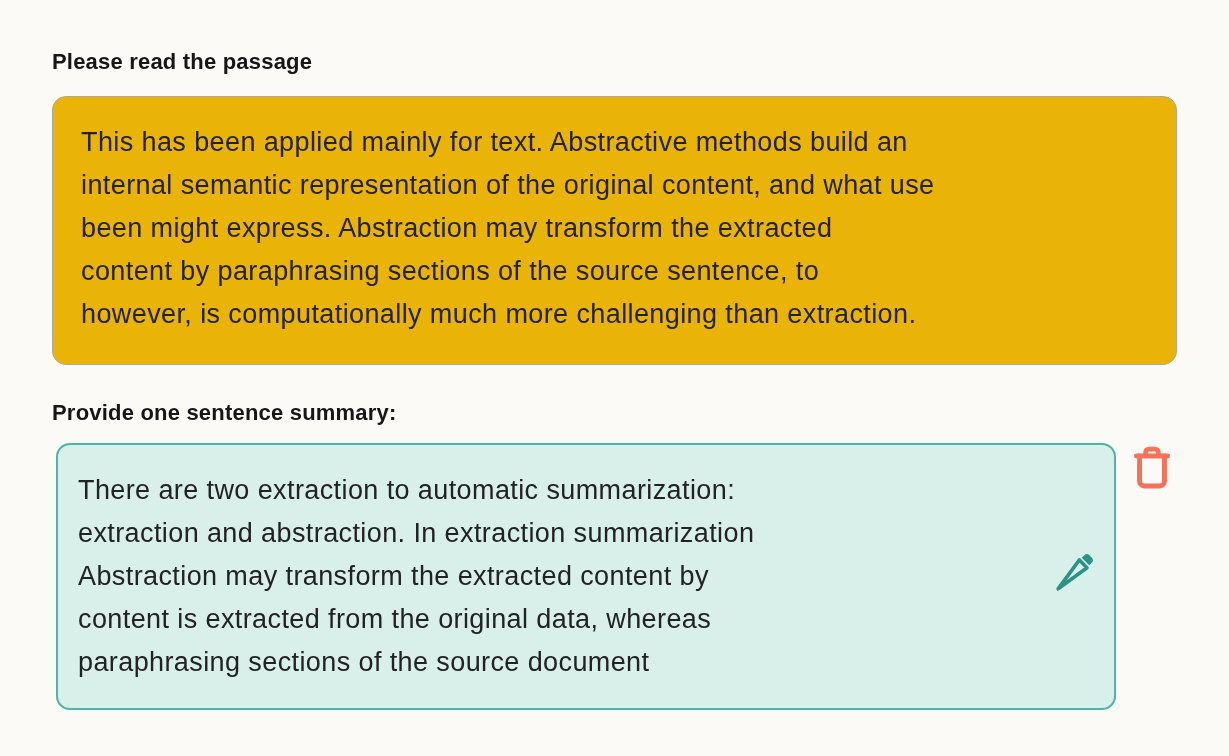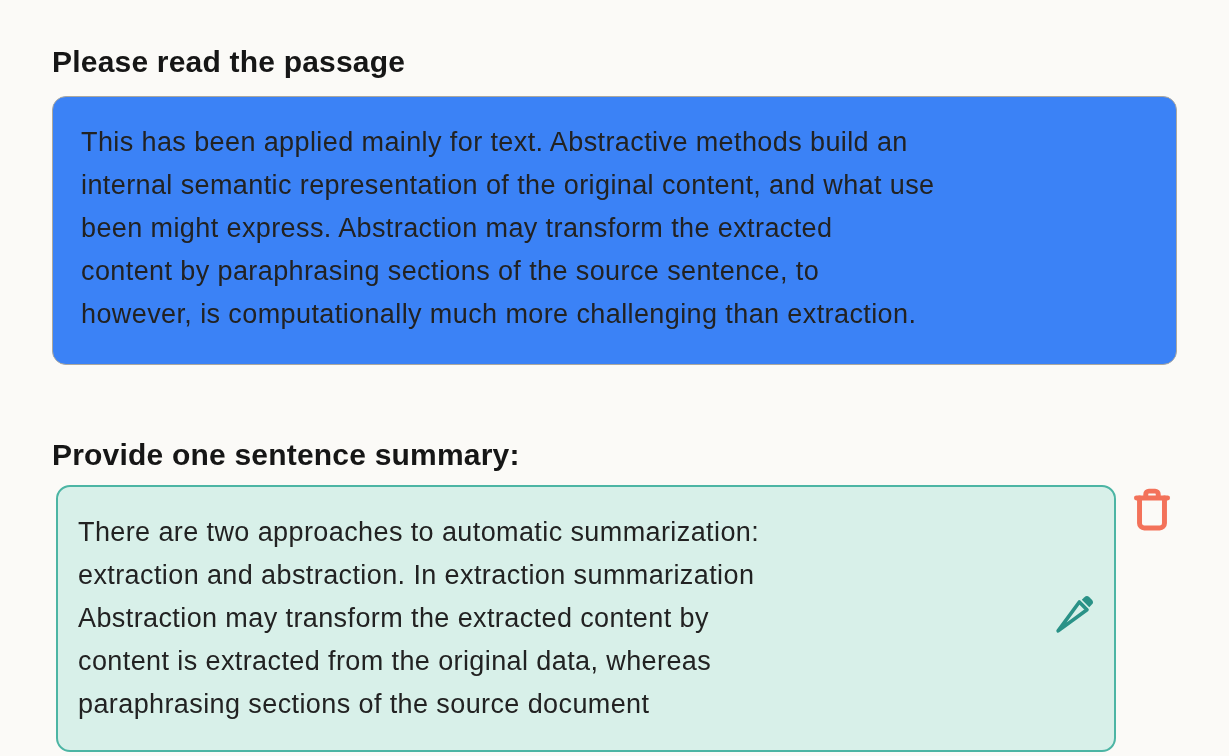--- a/index.html
+++ b/index.html
@@ -5,31 +5,31 @@
   * { margin: 0; padding: 0; box-sizing: border-box; }
   html, body { width: 1229px; height: 756px; }
   body {
     background: #FBFAF7;
     overflow: hidden;
     font-family: "Liberation Sans", "DejaVu Sans", sans-serif;
     color: #1E1E1E;
   }
   .wrap { padding: 44px 52px 0 52px; width: 1229px; }
   .heading {
-    font-size: 30px;
+    font-size: 22px;
     font-weight: 700;
     color: #161616;
     letter-spacing: 0.2px;
     line-height: 36px;
   }
   .heading.first { margin-bottom: 16px; }
-  .heading.second { margin-top: 72px; margin-bottom: 12px; }
+  .heading.second { margin-top: 30px; margin-bottom: 12px; }
   .passage-box {
     width: 1125px;
-    background: #3b82f6;
+    background: #eab308;
     border: 1px solid #ABA89F;
     border-radius: 14px;
     padding: 24px 28px 28px 28px;
   }
   .tline {
     font-size: 27px;
     line-height: 43px;
     letter-spacing: 0.4px;
     white-space: nowrap;
     color: #222222;
@@ -80,21 +80,21 @@
     <div class="tline">been might express. Abstraction may transform the extracted</div>
     <div class="tline">content by paraphrasing sections of the source sentence, to</div>
     <div class="tline">however, is computationally much more challenging than extraction.</div>
   </div>
 
   <div class="heading second">Provide one sentence summary:</div>
 
   <div class="summary-row">
 
     <div class="summary-box">
-      <div class="tline">There are two approaches to automatic summarization:</div>
+      <div class="tline">There are two extraction to automatic summarization:</div>
       <div class="tline">extraction and abstraction. In extraction summarization</div>
       <div class="tline">Abstraction may transform the extracted content by</div>
       <div class="tline">content is extracted from the original data, whereas</div>
       <div class="tline">paraphrasing sections of the source document</div>
 
       <button class="icon-btn edit-btn" title="Edit summary">
         <svg width="46" height="46" viewBox="0 0 24 24" fill="none">
           <path d="M16.9 3.2 a1.9 1.9 0 0 1 2.6 0 l1.3 1.3 a1.9 1.9 0 0 1 0 2.6 l-1.35 1.35 -3.9 -3.9 z" fill="#2A9287"></path>
           <path d="M14.25 5.75 L18.25 9.75 L3.2 20.8 Z" fill="none" stroke="#2A9287" stroke-width="1.9" stroke-linejoin="round"></path>
         </svg>

